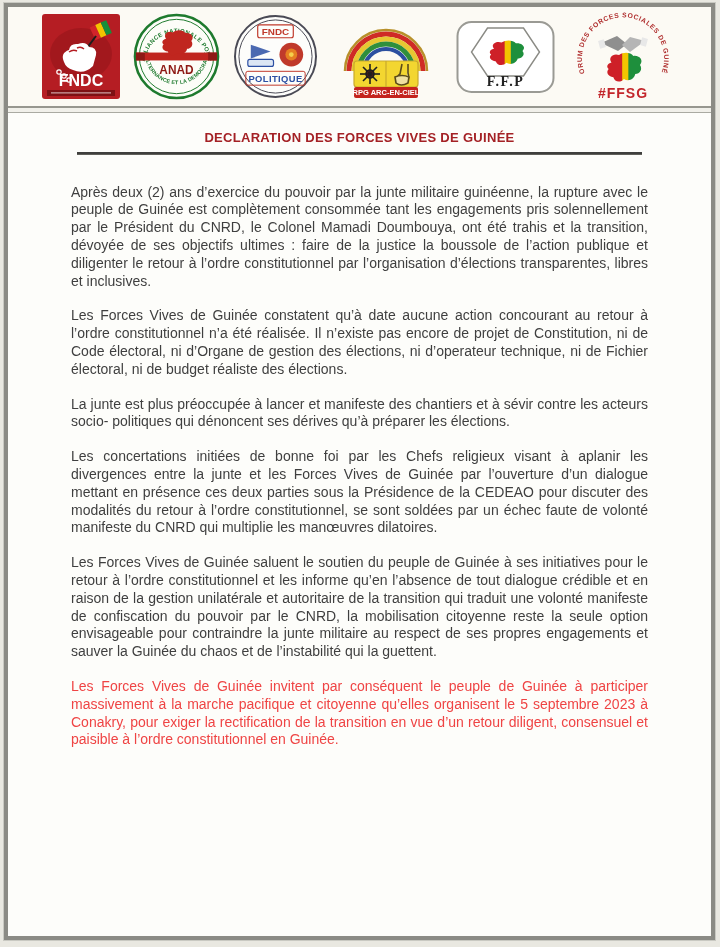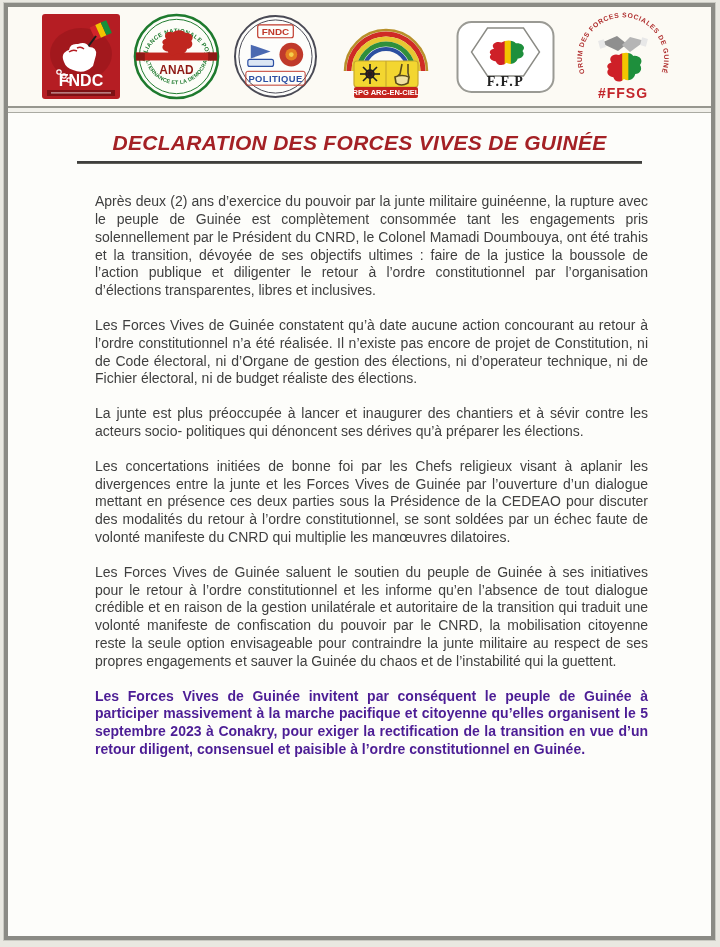--- a/index.html
+++ b/index.html
@@ -20,32 +20,31 @@
     padding:0 34px;
   }
   .logo-band svg { display:block; }
   .band-divider { height:7px; flex:0 0 auto; background:#f1f0ea;
     border-top:2px solid #97978f; border-bottom:1px solid #aaaaa2; }
 
   
   .doc-body { flex:1 1 auto; padding:17px 63px 0; background:#fdfdfa; }
   .doc-title {
     text-align:center; color:#a42125; font-weight:800;
-    font-size:21px; letter-spacing:.3px; line-height:1.2;
+    font-size:13px; letter-spacing:.3px; line-height:1.2;
     font-family:"Liberation Sans","DejaVu Sans",sans-serif;
-    font-style:italic;
   }
   .title-rule { height:3px; margin:6px 6px 0;
     border-top:2px solid #3f3f3d; border-bottom:1px solid #60605a; }
-  .paras { margin-top:29px;margin-left:24px; }
+  .paras { margin-top:29px; }
   .paras p {
     font-size:14px; line-height:17.8px; color:#3f3f3f;
     text-align:justify; margin-bottom:17px;
   }
-  .paras p.bold { font-weight:700; color:#4c1d95; }
+  .paras p.bold { font-weight:400; color:#ef4444; }
 
   
   text { font-family:"Liberation Sans","DejaVu Sans",sans-serif; }
   .serif { font-family:"Liberation Serif","DejaVu Serif",serif; }
 </style>
 </head>
 <body>
 
 <div class="sheet">
   <div class="frame">
@@ -194,21 +193,21 @@
 
     <div class="band-divider"></div>
 
     <main class="doc-body">
       <h1 class="doc-title">DECLARATION DES FORCES VIVES DE GUINÉE</h1>
       <div class="title-rule"></div>
 
       <div class="paras">
         <p>Après deux (2) ans d’exercice du pouvoir par la junte militaire guinéenne, la rupture avec le peuple de Guinée est complètement consommée tant les engagements pris solennellement par le Président du CNRD, le Colonel Mamadi Doumbouya, ont été trahis et la transition, dévoyée de ses objectifs ultimes : faire de la justice la boussole de l’action publique et diligenter le retour à l’ordre constitutionnel par l’organisation d’élections transparentes, libres et inclusives.</p>
         <p>Les Forces Vives de Guinée constatent qu’à date aucune action concourant au retour à l’ordre constitutionnel n’a été réalisée. Il n’existe pas encore de projet de Constitution, ni de Code électoral, ni d’Organe de gestion des élections, ni d’operateur technique, ni de Fichier électoral, ni de budget réaliste des élections.</p>
-        <p>La junte est plus préoccupée à lancer et inaugurer des chantiers et à sévir contre les acteurs socio- politiques qui dénoncent ses dérives qu’à préparer les élections.</p>
+        <p>La junte est plus préoccupée à lancer et manifeste des chantiers et à sévir contre les acteurs socio- politiques qui dénoncent ses dérives qu’à préparer les élections.</p>
         <p>Les concertations initiées de bonne foi par les Chefs religieux visant à aplanir les divergences entre la junte et les Forces Vives de Guinée par l’ouverture d’un dialogue mettant en présence ces deux parties sous la Présidence de la CEDEAO pour discuter des modalités du retour à l’ordre constitutionnel, se sont soldées par un échec faute de volonté manifeste du CNRD qui multiplie les manœuvres dilatoires.</p>
         <p>Les Forces Vives de Guinée saluent le soutien du peuple de Guinée à ses initiatives pour le retour à l’ordre constitutionnel et les informe qu’en l’absence de tout dialogue crédible et en raison de la gestion unilatérale et autoritaire de la transition qui traduit une volonté manifeste de confiscation du pouvoir par le CNRD, la mobilisation citoyenne reste la seule option envisageable pour contraindre la junte militaire au respect de ses propres engagements et sauver la Guinée du chaos et de l’instabilité qui la guettent.</p>
         <p class="bold">Les Forces Vives de Guinée invitent par conséquent le peuple de Guinée à participer massivement à la marche pacifique et citoyenne qu’elles organisent le 5 septembre 2023 à Conakry, pour exiger la rectification de la transition en vue d’un retour diligent, consensuel et paisible à l’ordre constitutionnel en Guinée.</p>
       </div>
     </main>
 
   </div>
 </div>
 
 </body></html>

